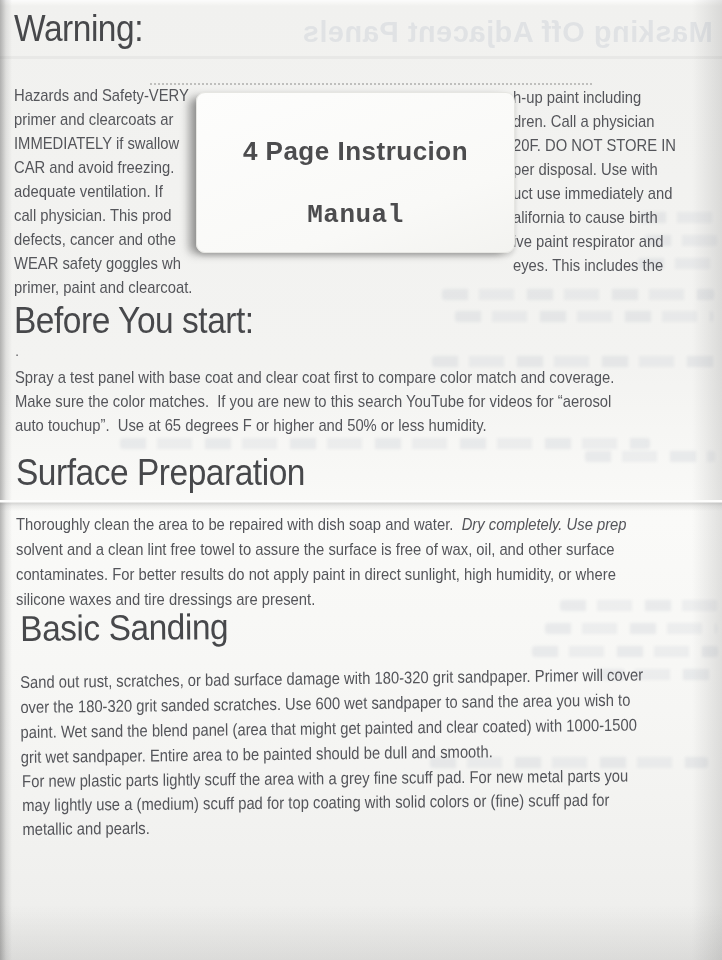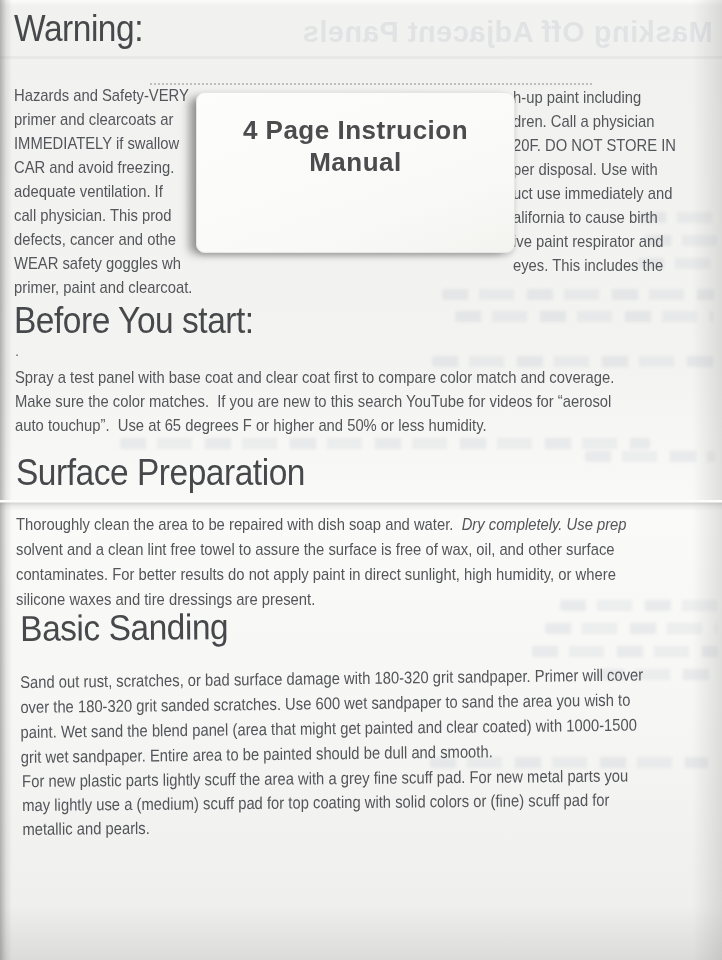--- a/index.html
+++ b/index.html
@@ -58,22 +58,22 @@
   
   .perforation{position:absolute;left:150px;top:83px;width:442px;height:0;
     border-top:2px dotted rgba(150,150,148,.55);}
   .sticker{
     position:absolute;left:196px;top:92px;width:317px;height:159px;
     background:linear-gradient(160deg,#fdfdfc 0%,#f9f9f7 70%,#f3f3f0 100%);
     border:1px solid #e6e6e2;border-radius:9px;
     box-shadow:-9px 3px 8px -2px rgba(70,70,70,.50), 0 3px 5px rgba(0,0,0,.14);
     text-align:center;color:#4c4c4e;
   }
-  .sticker-line1{margin-top:22px;font-size:26px;font-weight:bold;letter-spacing:.5px;}
-  .sticker-line2{margin-top:1px;font-size:26px;font-weight:bold;letter-spacing:.5px;}
+  .sticker-line1{margin-top:43px;font-size:26px;font-weight:bold;letter-spacing:.5px;}
+  .sticker-line2{margin-top:33px;font-size:26px;font-weight:bold;letter-spacing:.5px;font-family:Liberation Mono, monospace;}
 
   .stray-mark{position:absolute;left:15px;top:342px;font-size:15px;color:#6a6a6e;}
 
   
   .sheet-edge{position:absolute;left:0;top:500px;width:100%;height:11px;
     background:linear-gradient(180deg,#fdfdfc 0,#fdfdfc 2px,rgba(130,130,130,.30) 3px,rgba(150,150,150,.14) 6px,rgba(0,0,0,0) 11px);}
 
   .tilt-a{transform:scaleX(.87) rotate(-.6deg);}
   .tilt-b{transform:scaleX(.93) rotate(-.5deg);}
   .tilt-c{transform:scaleX(.87) rotate(-.45deg);}

